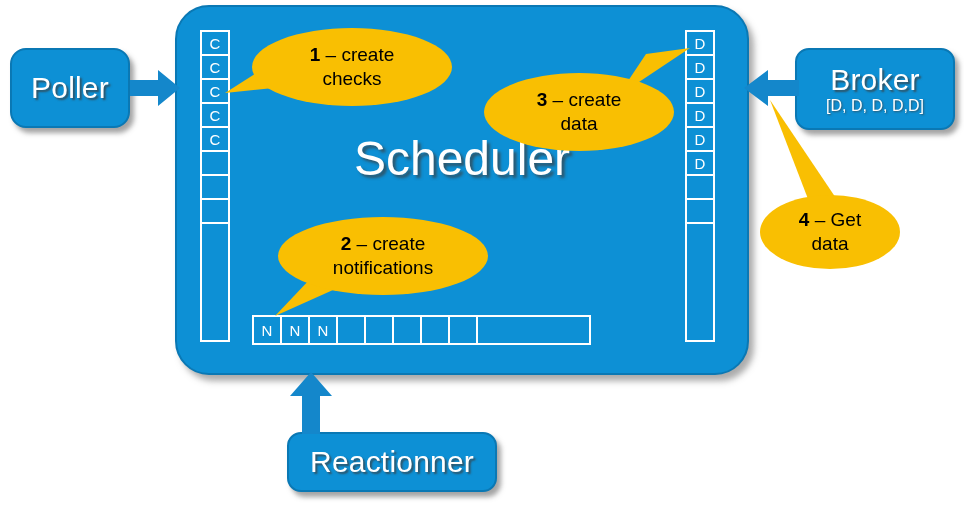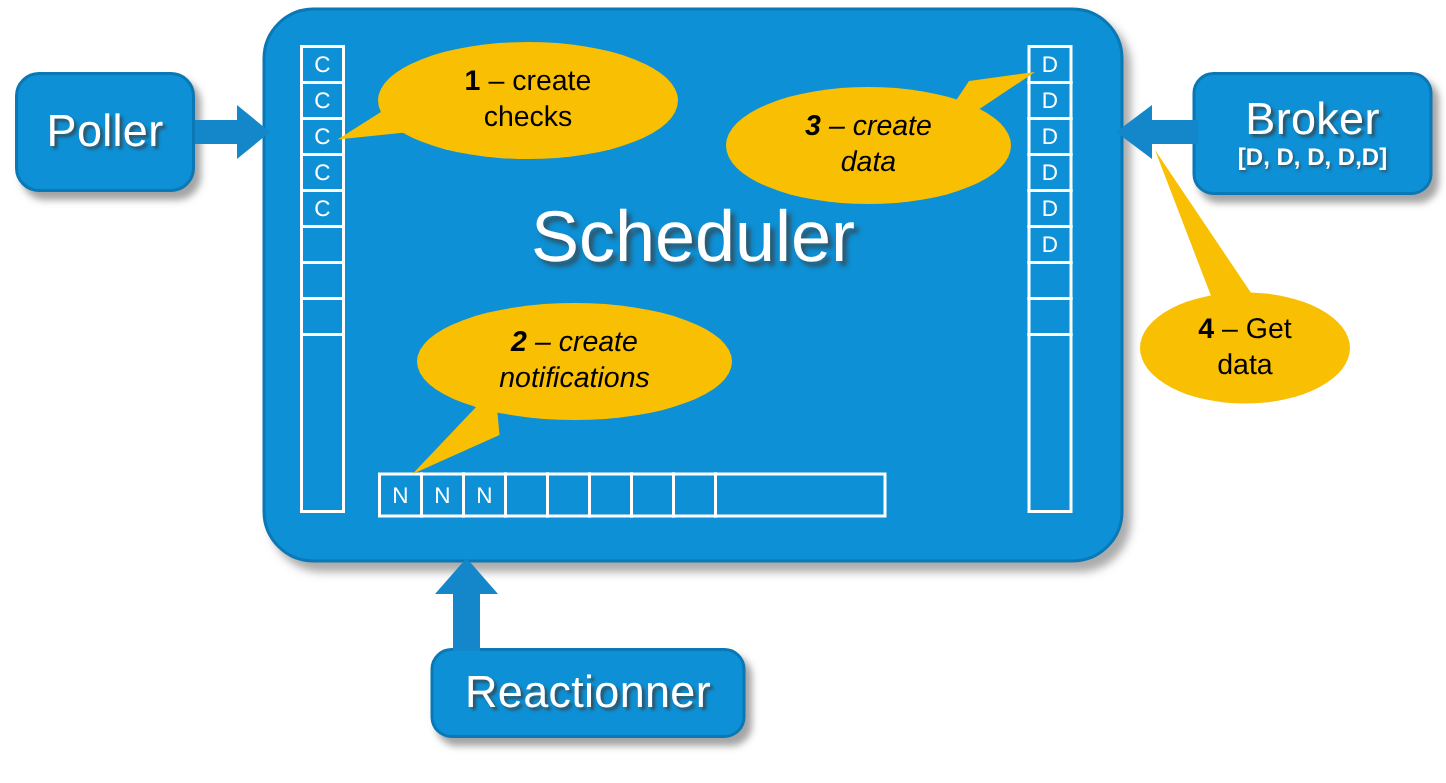--- a/index.html
+++ b/index.html
@@ -35,21 +35,21 @@
   .node-title {
     color: #ffffff;
     font-size: 30px;
     letter-spacing: 0.2px;
     text-shadow: 2px 2px 2px rgba(60,60,60,0.75);
     white-space: nowrap;
   }
   .node-sub {
     color: #ffffff;
     font-size: 16px;
-    font-weight: bold;
+    font-weight: normal;
     margin-top: 3px;
     text-shadow: 1px 1px 2px rgba(60,60,60,0.7);
     white-space: nowrap;
   }
 
   #poller-box   { left: 10px;  top: 48px;  width: 120px; height: 80px; border-radius: 16px; }
   #broker-box   { left: 795px; top: 48px;  width: 160px; height: 82px; }
   #reactionner-box { left: 287px; top: 432px; width: 210px; height: 60px; }
 
   
@@ -133,22 +133,22 @@
     justify-content: center;
     text-align: center;
     color: #000000;
     font-size: 19px;
     line-height: 1.25;
     z-index: 5;
   }
   .callout .num { font-weight: bold; }
 
   #callout-1 { left: 252px; top: 28px;  width: 200px; height: 78px; }
-  #callout-2 { left: 278px; top: 202px; width: 210px; height: 78px; font-style: italic; }
-  #callout-3 { left: 484px; top: 58px;  width: 190px; height: 78px; font-style: italic; }
+  #callout-2 { left: 278px; top: 217px; width: 210px; height: 78px; }
+  #callout-3 { left: 484px; top: 73px;  width: 190px; height: 78px; }
   #callout-4 { left: 760px; top: 195px; width: 140px; height: 74px; }
 
   
   .tail-svg { position: absolute; z-index: 4; overflow: visible; }
 
   .txt-line { display: block; }
 </style>
 </head>
 <body>
 

